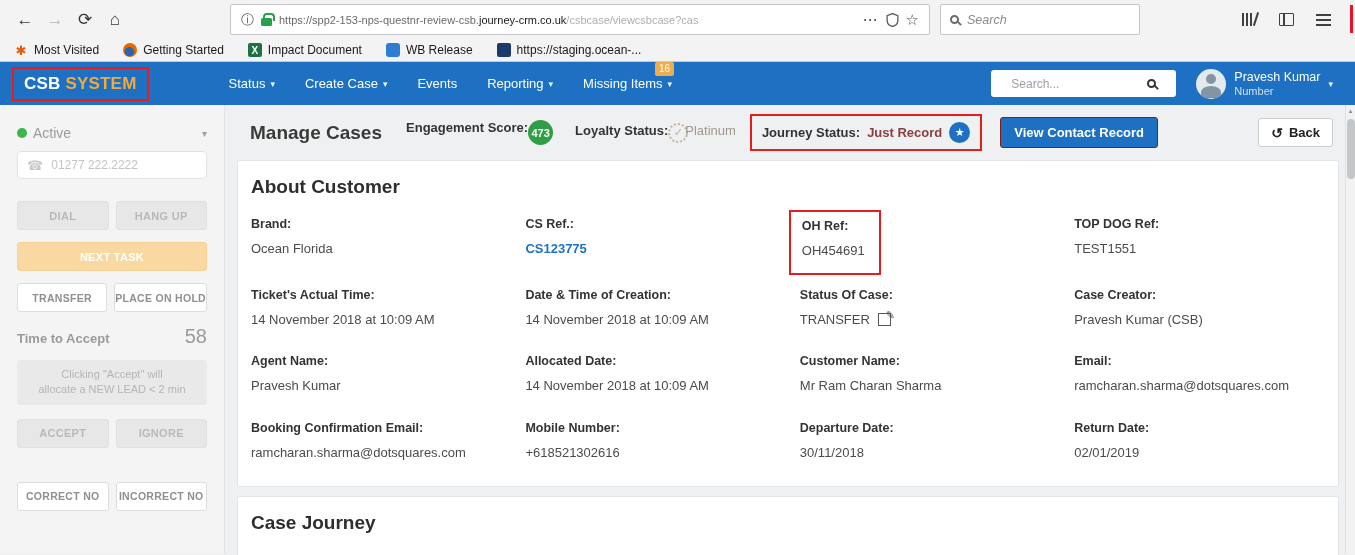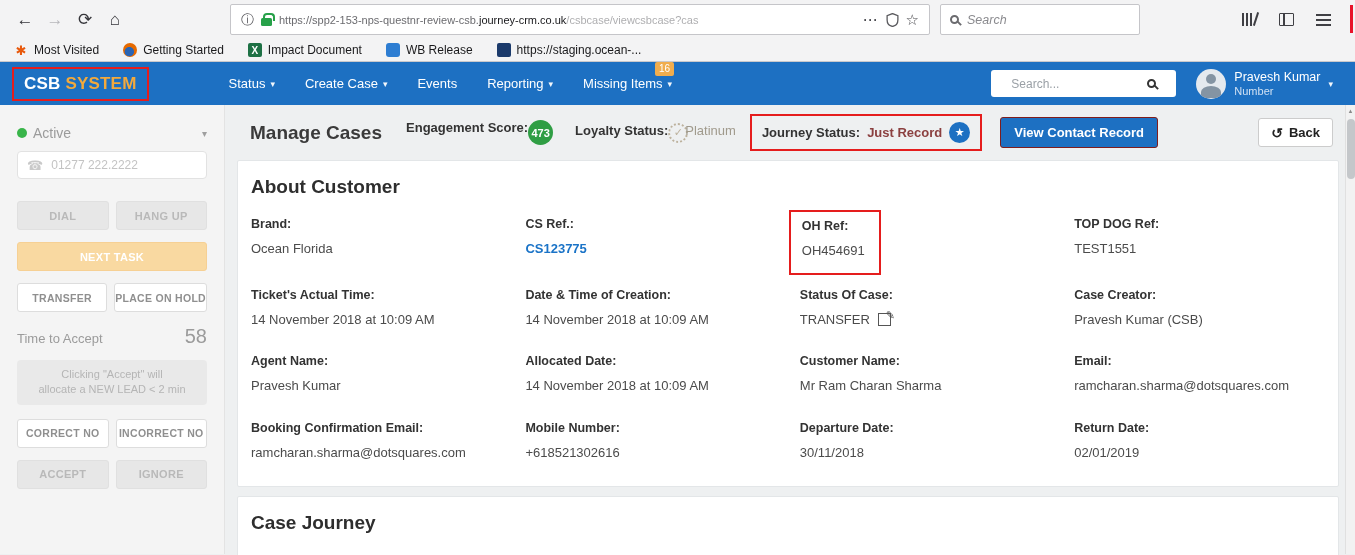--- a/index.html
+++ b/index.html
@@ -73,21 +73,21 @@
 .s-phone .ph{color:#c9c9c9;font-size:13px;flex:none}
 .s-phone input{border:0;outline:0;flex:1;font-size:12px;color:#c3c3c3;min-width:0;font-family:inherit;background:transparent}
 .btnrow{display:flex;gap:7px;margin-bottom:12px}
 .sbtn{flex:1;height:29px;border-radius:3px;font-size:11px;font-weight:bold;display:flex;align-items:center;justify-content:center;letter-spacing:.3px;cursor:pointer;white-space:nowrap}
 .sbtn.gray{background:#e7e7e7;color:#b9b9b9;border:1px solid #e0e0e0}
 .sbtn.white{background:#fff;color:#8f8f8f;border:1px solid #ddd;font-size:10.5px}
 .sbtn.orange{background:#f9d9a1;color:#fff;border:1px solid #f6d094}
 .next{height:28px;margin-bottom:13px}
 .trow{margin-bottom:13px}
 .tta{display:flex;align-items:baseline;margin-bottom:12px}
-.tta .t1{font-size:13px;font-weight:normal;color:#9b9b9b}
+.tta .t1{font-size:13px;font-weight:bold;color:#9b9b9b}
 .tta .t2{margin-left:auto;font-size:20px;color:#9b9b9b}
 .notebox{background:#e9e9e9;border-radius:4px;padding:7px 10px;text-align:center;font-size:11px;color:#b5b5b5;line-height:1.4;margin-bottom:14px}
 .acceptrow{margin-bottom:34px}
 
 
 .main{flex:1;padding:0 16px 0 12px;min-width:0}
 .phead{height:55px;display:flex;align-items:center;padding-left:13px}
 .ptitle{font-size:19px;font-weight:bold;color:#3a3a3a;margin-right:24px;white-space:nowrap}
 .metric{display:flex;align-items:flex-start;margin-right:22px;white-space:nowrap}
 .mlabel{font-size:13px;font-weight:bold;color:#333}
@@ -240,27 +240,27 @@
       <span class="sbtn white">PLACE ON HOLD</span>
     </div>
     <div class="tta">
       <span class="t1">Time to Accept</span>
       <span class="t2">58</span>
     </div>
     <div class="notebox">
       <div>Clicking "Accept" will</div>
       <div>allocate a NEW LEAD &lt; 2 min</div>
     </div>
+    <div class="btnrow acceptrow">
+      <span class="sbtn gray">ACCEPT</span>
+      <span class="sbtn gray">IGNORE</span>
+    </div>
     <div class="btnrow">
       <span class="sbtn white">CORRECT NO</span>
       <span class="sbtn white">INCORRECT NO</span>
-    </div>
-    <div class="btnrow acceptrow">
-      <span class="sbtn gray">ACCEPT</span>
-      <span class="sbtn gray">IGNORE</span>
     </div>
   </aside>
 
   <main class="main">
     <div class="phead">
       <span class="ptitle">Manage Cases</span>
       <span class="metric">
         <span class="mlabel">Engagement Score:</span>
         <span class="gcircle">473</span>
       </span>

